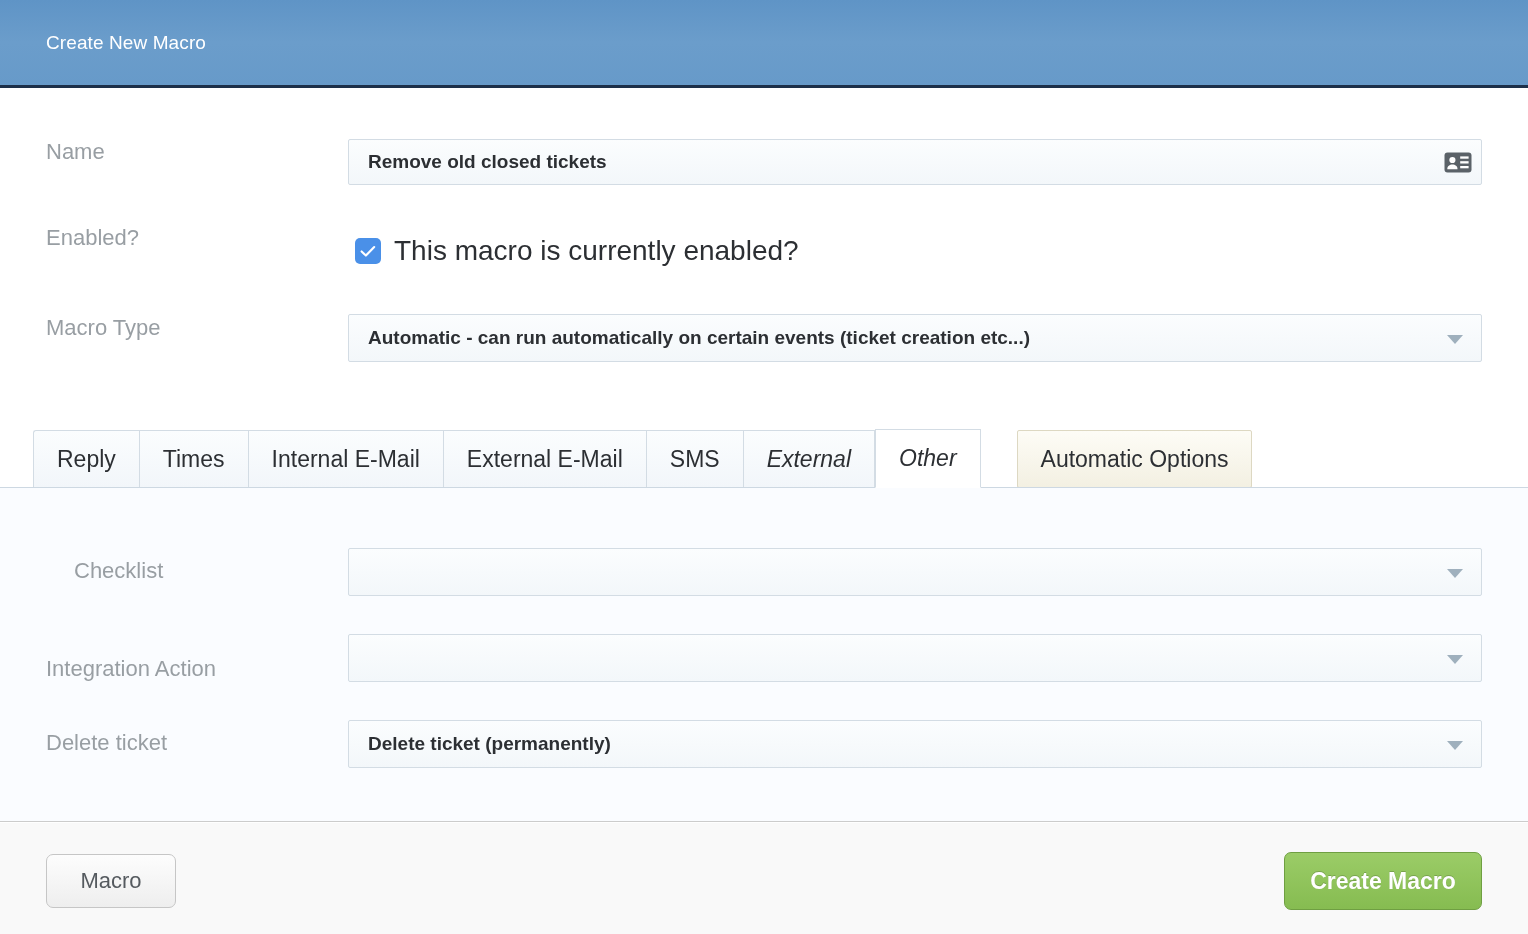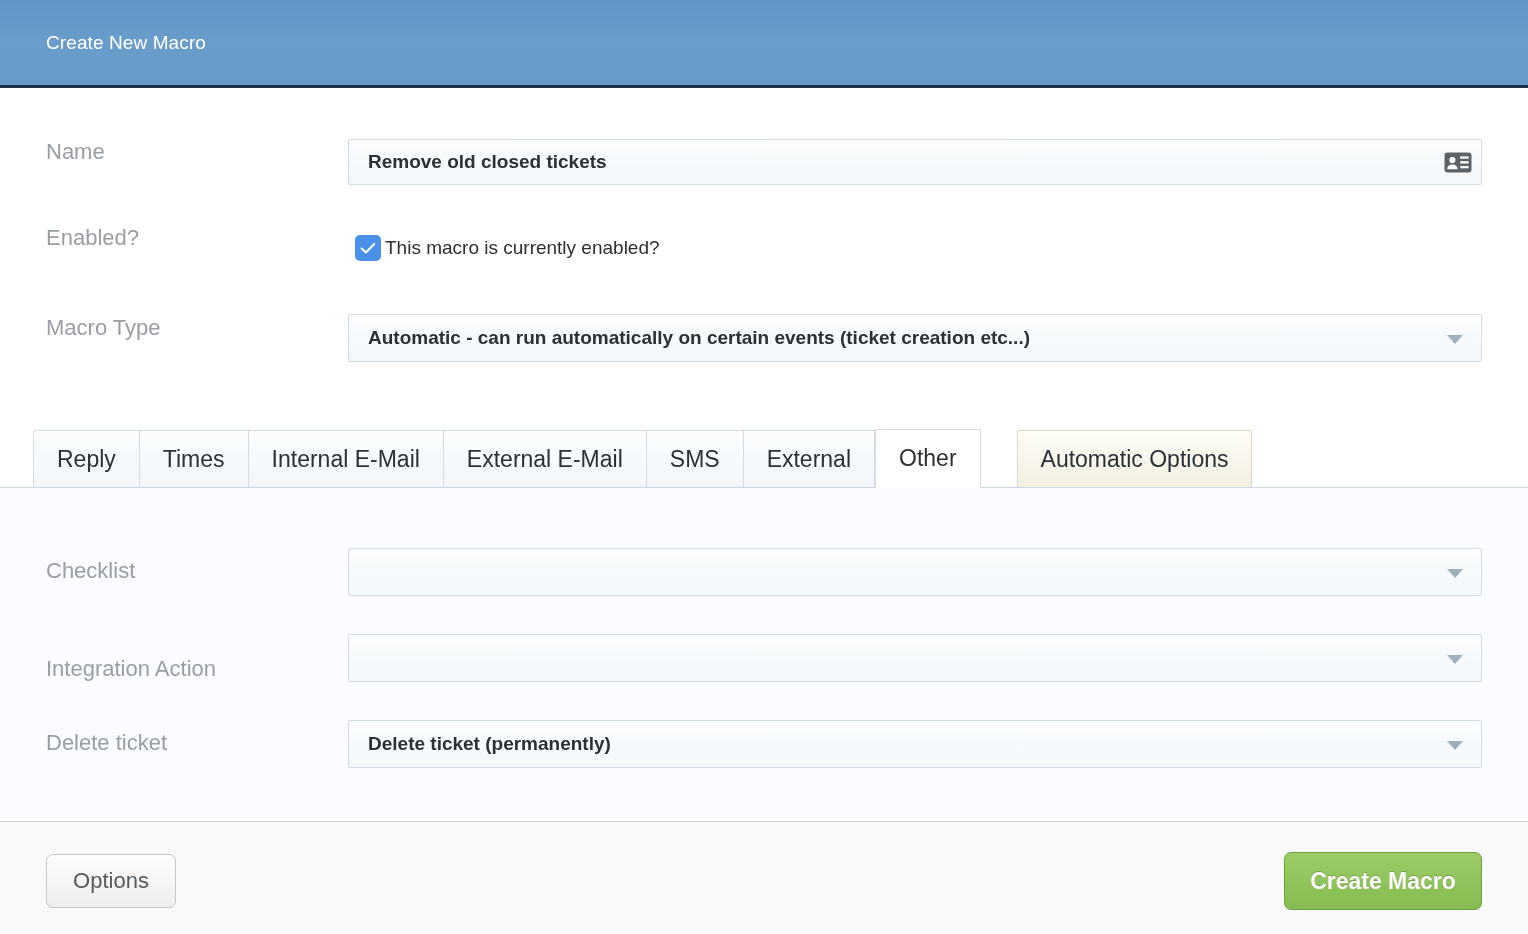--- a/index.html
+++ b/index.html
@@ -83,23 +83,23 @@
   .cb-row { position: absolute; left: 355px; display: flex; align-items: center; }
   .cbox {
     width: 26px; height: 26px;
     border-radius: 5px;
     background: #4a90e8;
     display: flex; align-items: center; justify-content: center;
     flex: 0 0 auto;
   }
   .cbox svg { display: block; }
   .cb-label {
-    font-size: 19px;
+    font-size: 28px;
     color: #2c2f33;
-    margin-left: 4px;
+    margin-left: 13px;
     white-space: nowrap;
   }
 
   
   .tabbar {
     position: absolute;
     left: 0; top: 429px;
     width: 1528px; height: 59px;
   }
   .tabs-inner {
@@ -128,21 +128,21 @@
     z-index: 3;
     height: 59px;
   }
   .tab.special {
     background: linear-gradient(to bottom, #fdfcf6 0%, #f3f0e2 100%);
     border: 1px solid #ddd8c2;
     margin-left: 36px;
     border-radius: 2px;
   }
   .tab.special.last { border-right: 1px solid #ddd8c2; }
-  .tab.endcap { border-right: 1px solid #d3dce4; }
+  .tab.endcap { border-right: 1px solid #d3dce4; font-style: italic; }
 
   
   .tabpanel {
     position: absolute;
     left: 0; top: 487px;
     width: 1528px; height: 335px;
     background: #fafcff;
     border-top: 1px solid #cdd8e2;
     border-bottom: 1px solid #cccccc;
   }
@@ -255,21 +255,21 @@
         </div>
       <div class="tab special last">
           <span>Automatic Options</span>
         </div>
     </div>
   </div>
 
   <div class="tabpanel">
 
     <div class="frow">
-      <div class="flabel" style="top:70px;">Checklist</div>
+      <div class="flabel" style="top:70px;margin-left:28px;">Checklist</div>
       <div class="field-shell" style="left:348px; top:60px; width:1134px; height:48px;">
         <div class="field-text"></div>
         <span class="sel-arrow"></span>
       </div>
     </div>
 
     <div class="frow">
       <div class="flabel" style="top:160px;margin-top:8px;">Integration Action</div>
       <div class="field-shell" style="left:348px; top:146px; width:1134px; height:48px;">
         <div class="field-text"></div>
@@ -280,17 +280,17 @@
     <div class="frow">
       <div class="flabel" style="top:242px;">Delete ticket</div>
       <div class="field-shell" style="left:348px; top:232px; width:1134px; height:48px;">
         <div class="field-text">Delete ticket (permanently)</div>
         <span class="sel-arrow"></span>
       </div>
     </div>
   </div>
 
   <div class="footer">
-    <div class="btn btn-cancel">Options</div>
+    <div class="btn btn-cancel">Macro</div>
     <div class="btn btn-create">Create Macro</div>
   </div>
 
 </div>
 
 </body></html>

